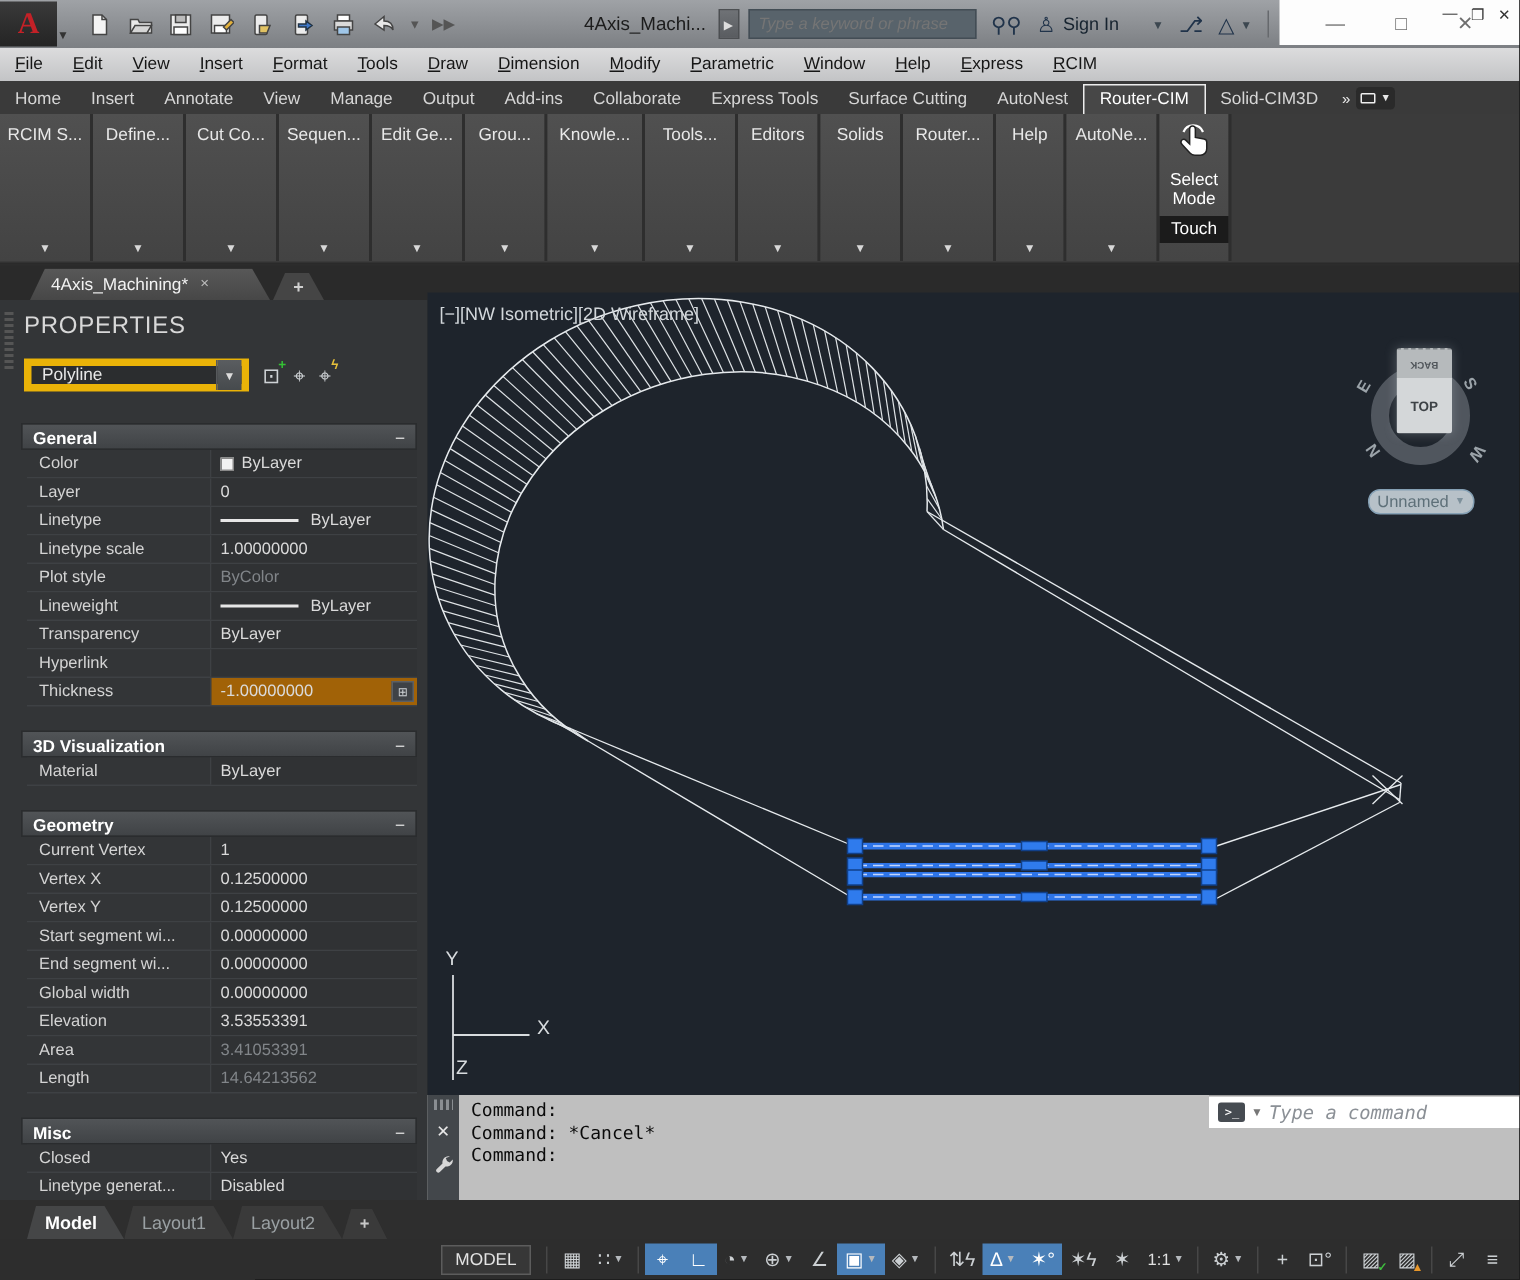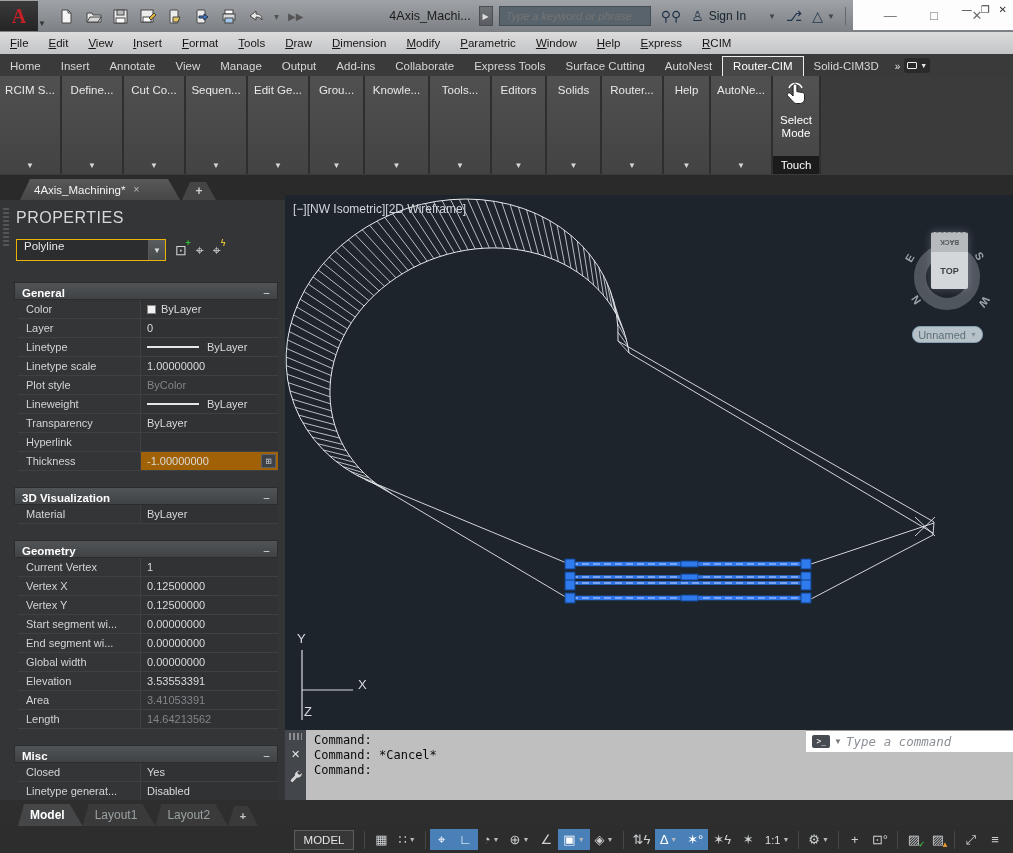--- a/index.html
+++ b/index.html
@@ -53,40 +53,40 @@
     color:#e8e8e8; font-size:8px; display:flex; align-items:center; justify-content:center; gap:3px; }
   
   #ribbonpanels { position:absolute; left:0; top:76px; width:1013px; height:100px; background:#3b3b3b;
     border-bottom:1px solid #2a2a2a; display:flex; }
   .rpanel { height:98px; background:linear-gradient(#505050,#434343); border-right:2px solid #2e2e2e;
     position:relative; display:flex; justify-content:center; }
   .rpanel-label { color:#e8e8e8; font-size:11.5px; margin-top:8px; white-space:nowrap; }
   .rpanel-caret { position:absolute; bottom:4px; left:50%; transform:translateX(-50%); color:#d8d8d8; font-size:8px; }
   #touch-panel { width:48px; height:98px; background:linear-gradient(#525252,#454545); position:relative;
     display:flex; flex-direction:column; align-items:center; border-right:2px solid #2e2e2e; }
-  #touch-label { position:absolute; bottom:0; width:100%; height:18px; background:#1b1b1b; color:#fff;
+  #touch-label { position:absolute; bottom:12px; width:100%; height:18px; background:#1b1b1b; color:#fff;
     display:flex; align-items:center; justify-content:center; font-size:11.5px; }
   #select-mode-label { color:#fff; font-size:11.5px; text-align:center; line-height:13px; margin-top:38px; }
   #hand-cursor { position:absolute; top:2px; left:10px; }
   
   #filetabs { position:absolute; left:0; top:177px; width:1013px; height:23px; background:#2a2a2a; display:flex; align-items:flex-end; }
   #file-tab { margin-left:20px; height:21px; background:linear-gradient(#585858,#474747); color:#f2f2f2;
     display:flex; align-items:center; padding:0 8px 0 14px; font-size:11.5px;
     clip-path:polygon(0 100%, 10px 0, calc(100% - 12px) 0, 100% 100%); width:160px; }
   #file-tab .x { color:#bdbdbd; margin-left:8px; font-size:10px; }
   #file-tab-add { margin-left:2px; height:18px; width:34px; background:#454545; color:#cfcfcf;
     clip-path:polygon(0 100%, 8px 0, calc(100% - 10px) 0, 100% 100%);
     display:flex; align-items:center; justify-content:center; font-size:12px; font-weight:bold; }
   
   #palette { position:absolute; left:0; top:200px; width:285px; height:600px; background:#333537; overflow:hidden; }
   #palette-grip { position:absolute; left:3px; top:8px; width:6px; height:40px;
     background:repeating-linear-gradient(#555 0 2px, transparent 2px 4px); }
   #palette-title { color:#d8d8d8; font-size:16px; padding:9px 0 0 16px; letter-spacing:.5px; }
   #selector-row { display:flex; align-items:center; margin:12px 0 6px 16px; gap:9px; }
-  #type-select { width:150px; height:22px; background:#2b2d2f; border:1px solid #eab308; display:flex; }
+  #type-select { width:150px; height:22px; background:#2b2d2f; border:5px solid #eab308; display:flex; align-items:center; }
   #type-select .val { flex:1; padding-left:7px; color:#e8e8e8; font-size:11.5px; }
   #type-select .arrow { width:17px; height:20px; background:linear-gradient(#5a5d60,#464a4d); color:#ddd; font-size:8px;
     display:flex; align-items:center; justify-content:center; border-left:1px solid #56595c; }
   .sel-icon { color:#cfd3d6; font-size:14px; position:relative; }
   .sel-icon .plus { position:absolute; right:-4px; top:-4px; color:#35c135; font-size:9px; font-weight:bold; }
   .sel-icon .bolt { position:absolute; right:-5px; top:-4px; color:#e8c13a; font-size:9px; font-weight:bold; }
   #prop-sections { position:absolute; left:14px; top:66px; width:264px; }
   .sec-header { height:18px; background:linear-gradient(#515457,#404346); border:1px solid #2a2c2e;
     display:flex; align-items:flex-end; color:#fff; font-weight:bold; font-size:11.5px; padding:0 7px; margin-top:16px; }
   .sec-header .min { margin-left:auto; font-weight:normal; color:#e0e0e0; }

